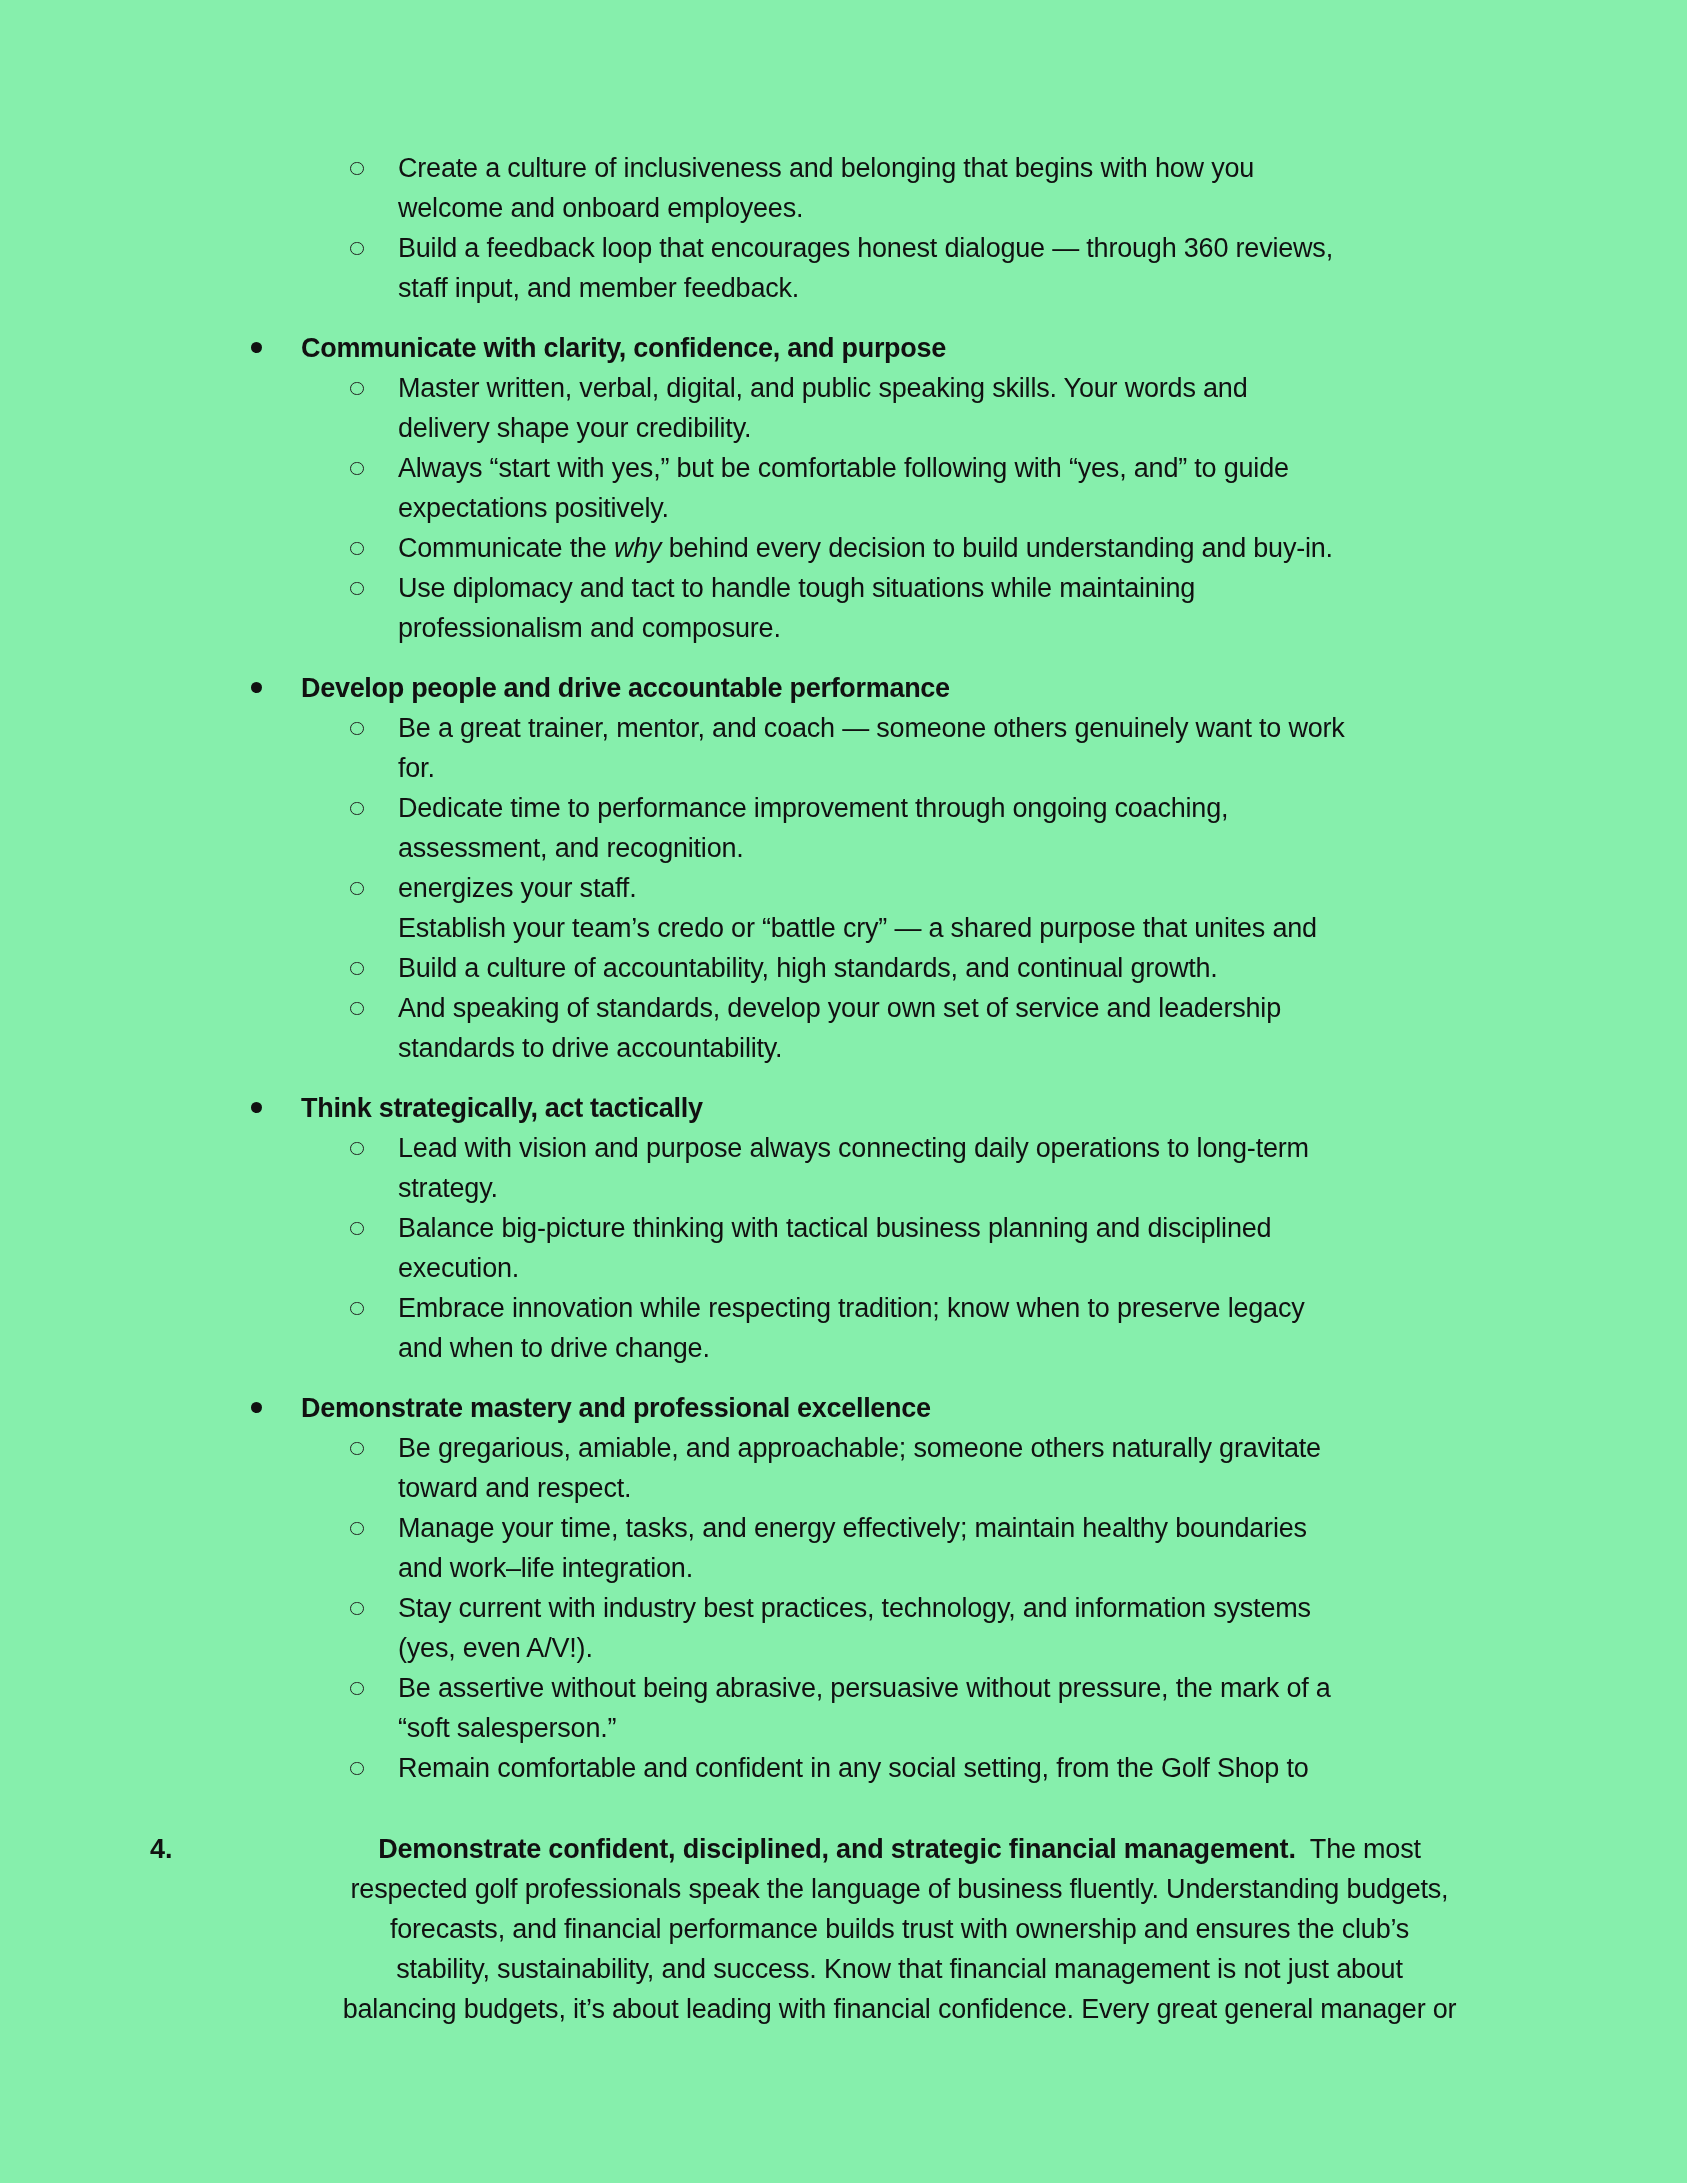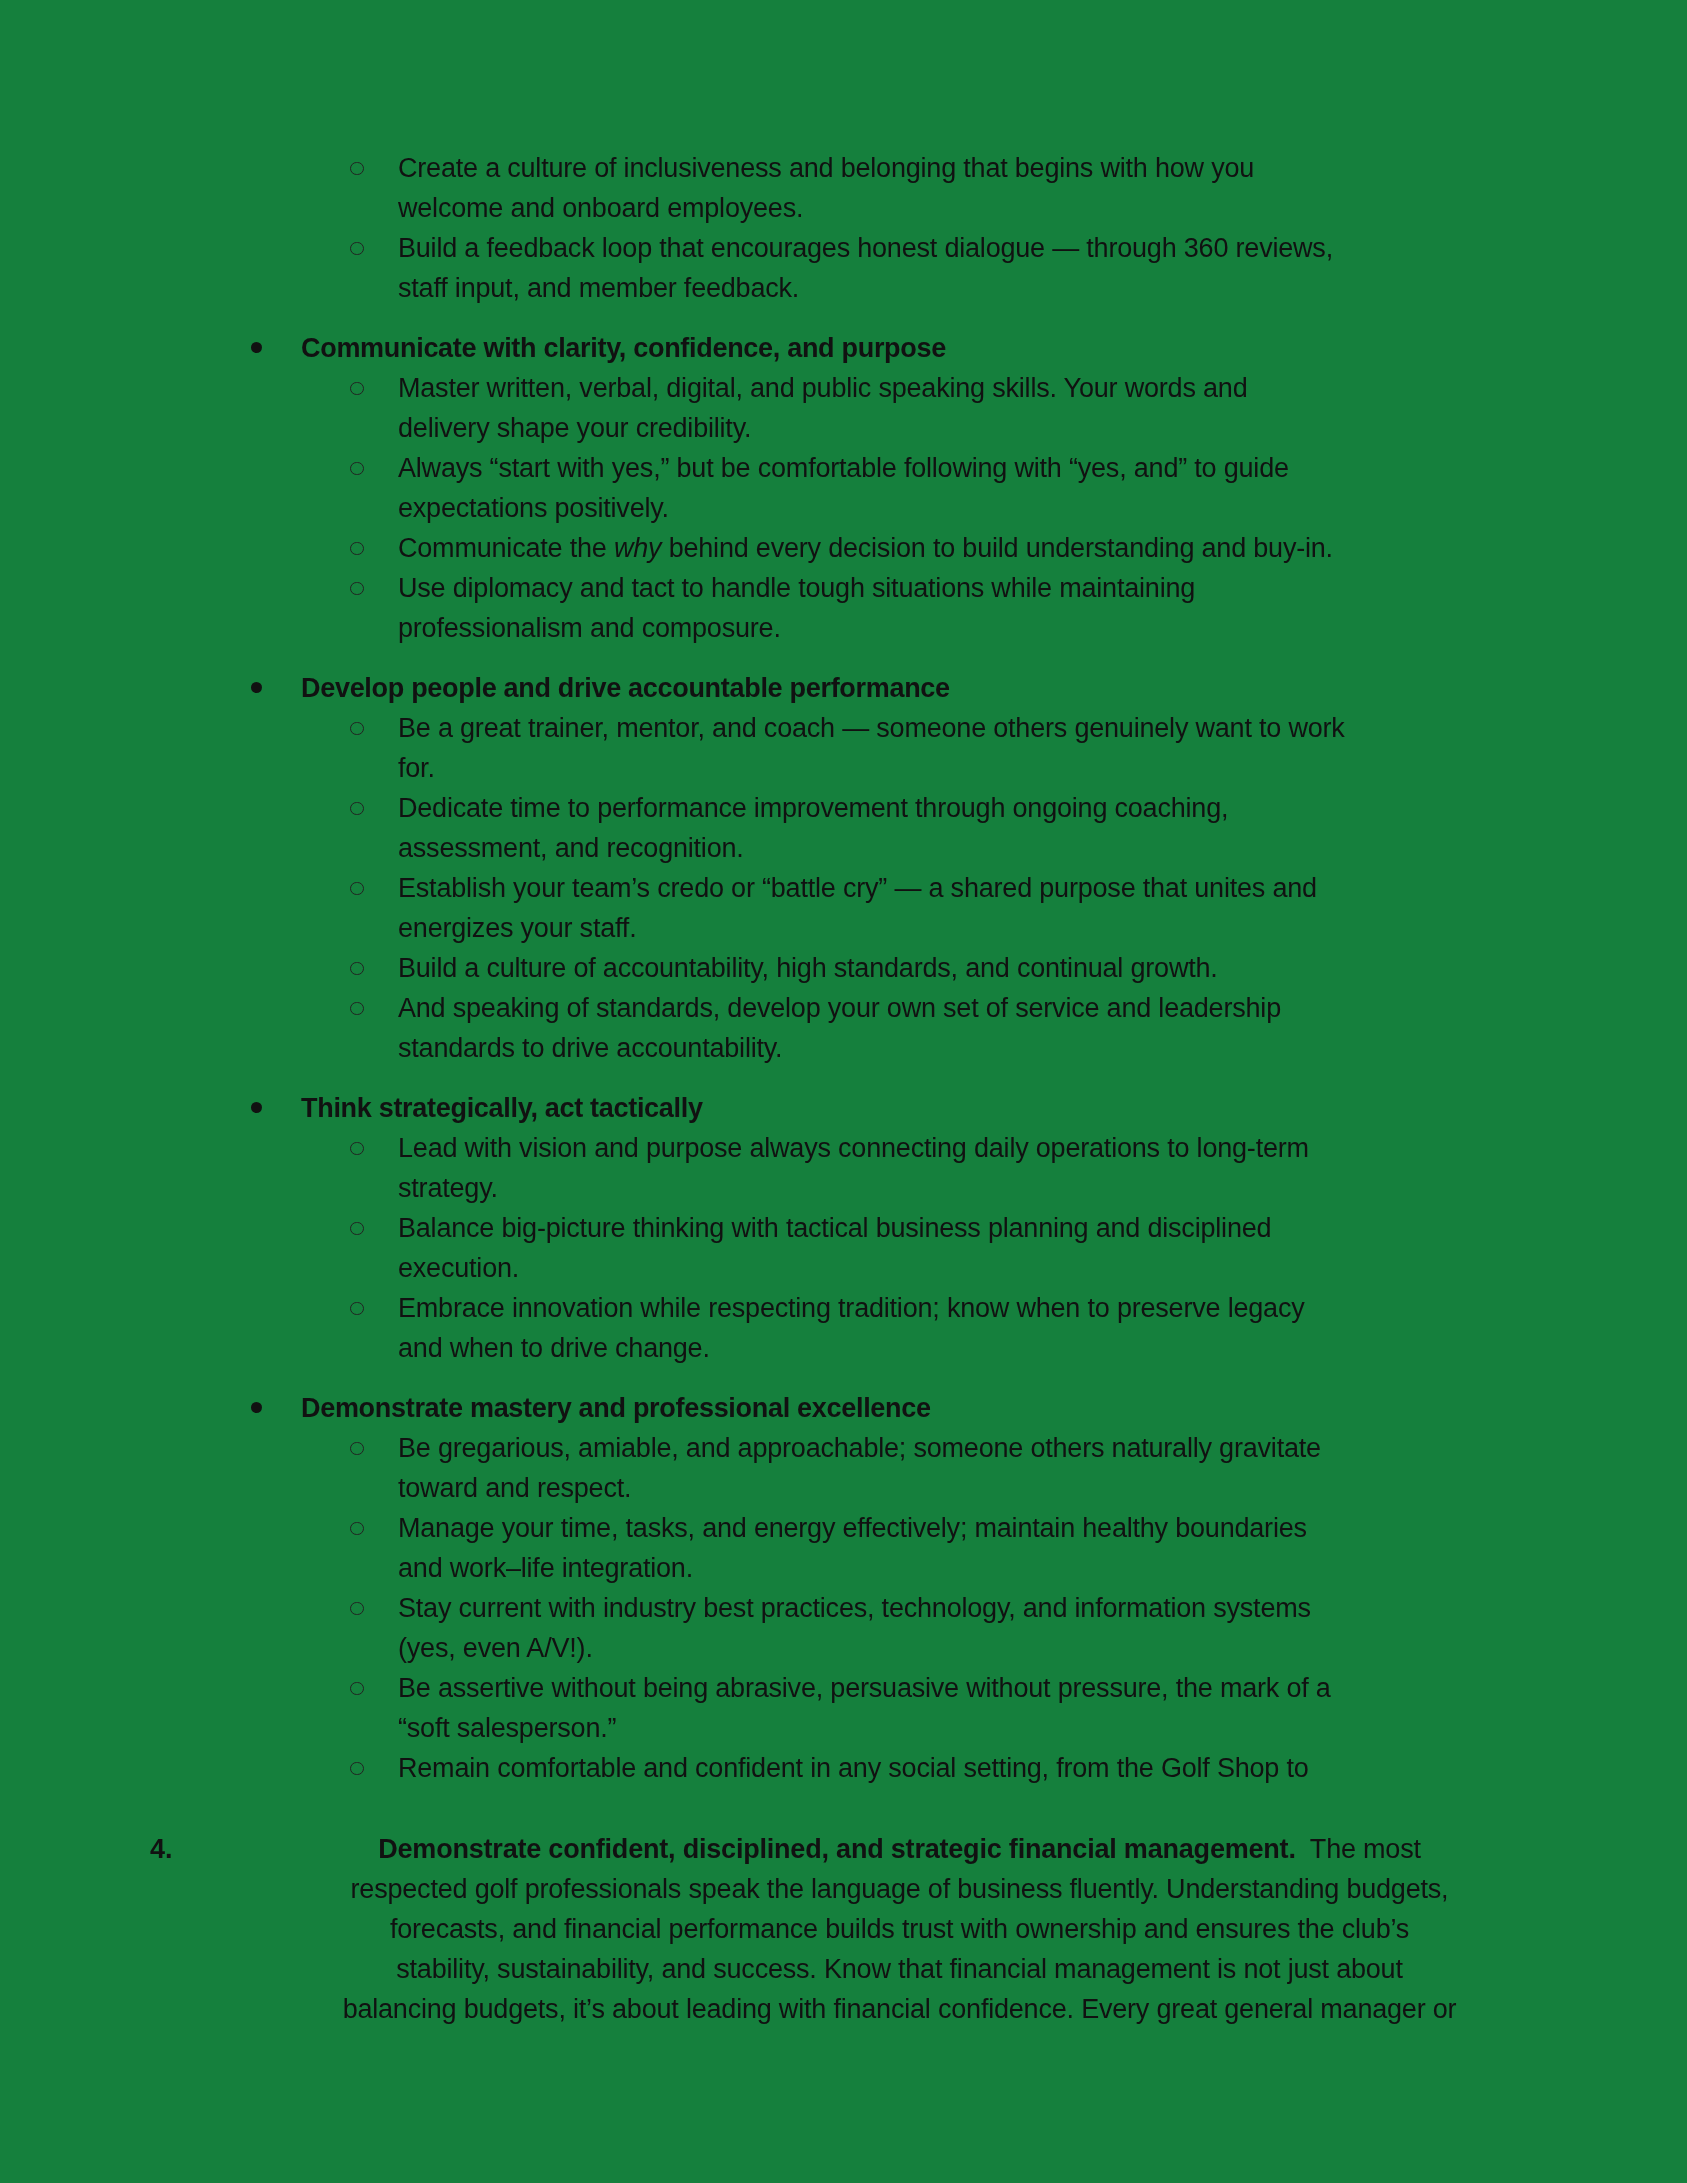--- a/index.html
+++ b/index.html
@@ -1,18 +1,18 @@
 <!DOCTYPE html>
 <html style="font-size:13.5px"><head>
 <meta charset="utf-8">
 <style>
   html, body { margin: 0; padding: 0; background: #ffffff; }
   body { width: 1687px; height: 2183px; position: relative; overflow: hidden;
          font-family: "Liberation Sans", "DejaVu Sans", sans-serif; color: #111111; }
-  .page { position: absolute; left: 0; top: 0; width: 1687px; height: 2183px; background: #15803d; }
+  .page { position: absolute; left: 0; top: 0; width: 1687px; height: 2183px; background: #86efac; }
   .content { position: absolute; left: 0; top: 148px; width: 1687px; }
   .line { font-size: 27px; line-height: 40px; height: 40px; white-space: nowrap; letter-spacing: -0.2px; }
   .sub-item { position: relative; }
   .sub-item .marker {
     position: absolute; left: 350px; top: 13.5px; width: 13.5px; height: 13.5px;
     border: 1.3px solid #222; border-radius: 50%; box-sizing: border-box;
   }
   .sub-item .line { padding-left: 398px; }
   .main-item { position: relative; margin-top: 1.7px; }
   .main-item > .head { position: relative; }
@@ -80,22 +80,22 @@
         <div class="line">Be a great trainer, mentor, and coach — someone others genuinely want to work</div>
         <div class="line">for.</div>
       </div>
       <div class="sub-item">
         <span class="marker"></span>
         <div class="line">Dedicate time to performance improvement through ongoing coaching,</div>
         <div class="line">assessment, and recognition.</div>
       </div>
       <div class="sub-item">
         <span class="marker"></span>
+        <div class="line">energizes your staff.</div>
         <div class="line">Establish your team’s credo or “battle cry” — a shared purpose that unites and</div>
-        <div class="line">energizes your staff.</div>
       </div>
       <div class="sub-item">
         <span class="marker"></span>
         <div class="line">Build a culture of accountability, high standards, and continual growth.</div>
       </div>
       <div class="sub-item">
         <span class="marker"></span>
         <div class="line">And speaking of standards, develop your own set of service and leadership</div>
         <div class="line">standards to drive accountability.</div>
       </div>

